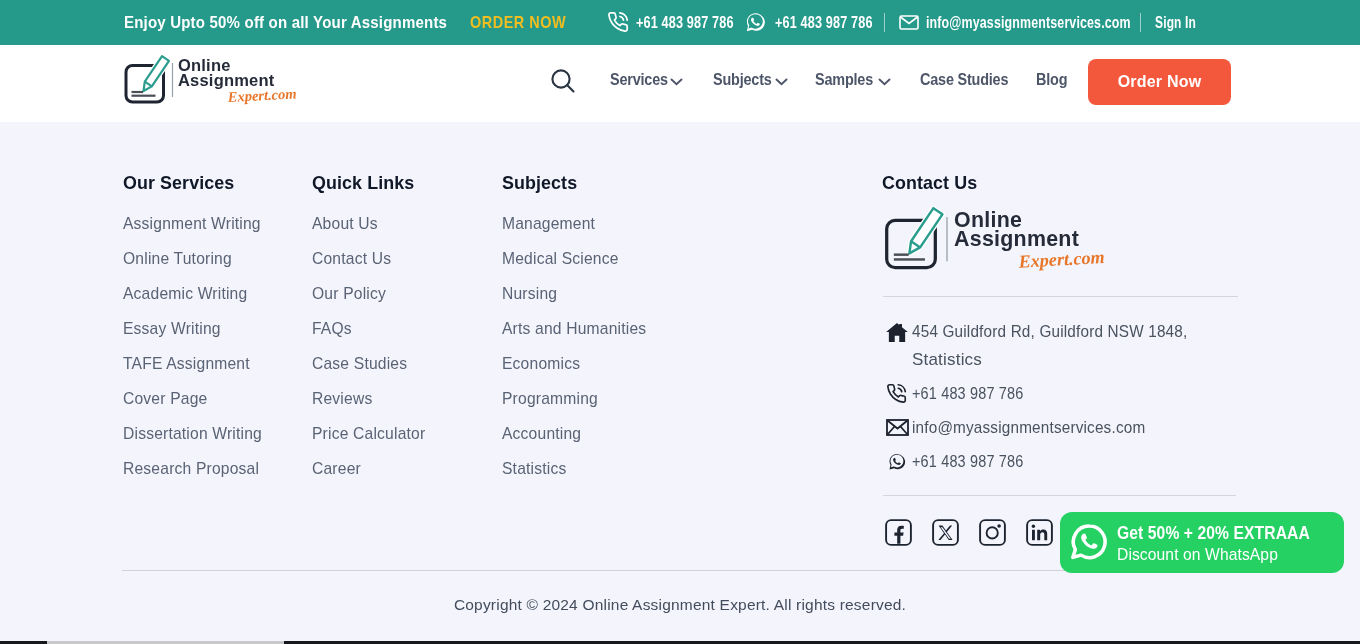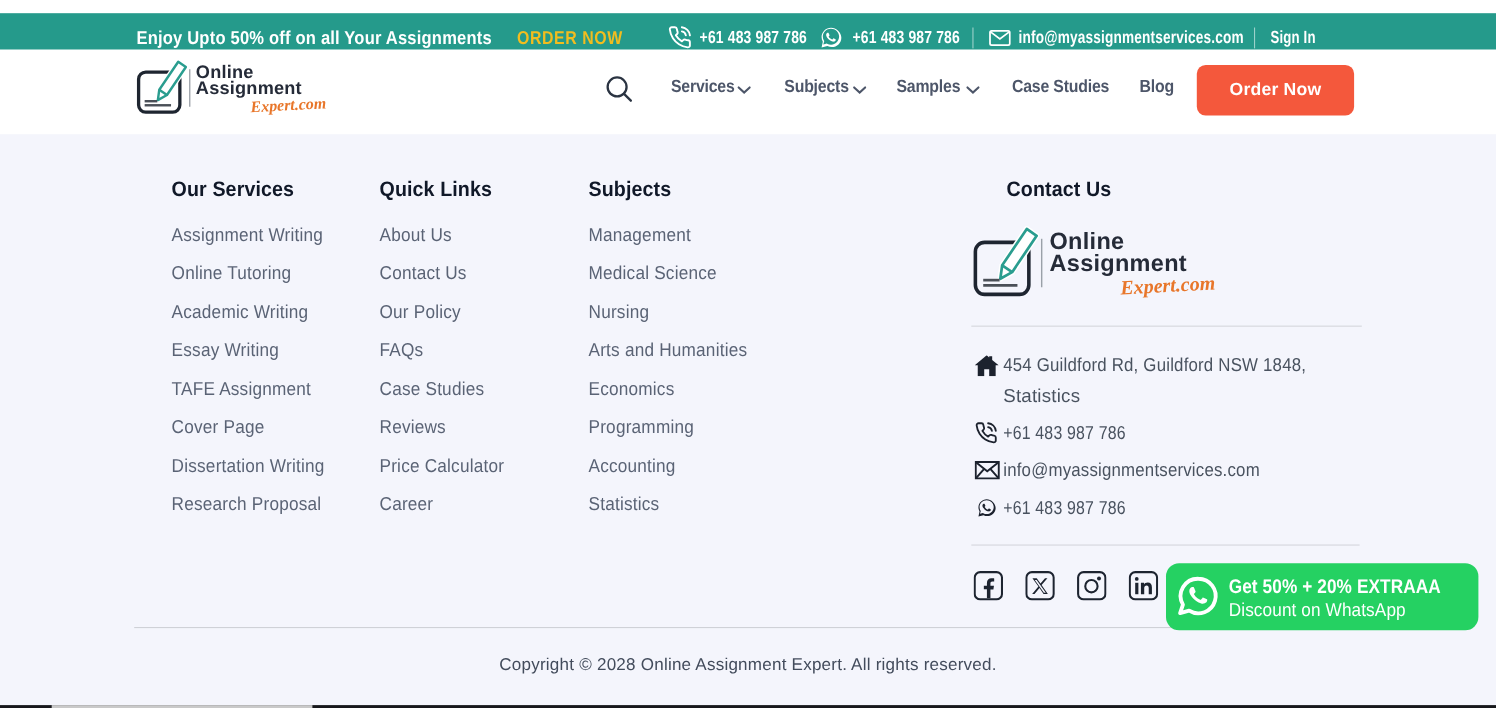--- a/index.html
+++ b/index.html
@@ -1,34 +1,34 @@
 <!DOCTYPE html>
 <html><head>
 <meta charset="utf-8">
 <style>
 * { margin:0; padding:0; box-sizing:border-box; }
 html,body { width:1360px; height:644px; overflow:hidden; }
 body { font-family:"Liberation Sans", sans-serif; background:#fff; position:relative; }
 .abs { position:absolute; }
 
 
-#topbar { position:absolute; left:0; top:0; width:1360px; height:45px; background:#259a8b;margin-top:12px; }
+#topbar { position:absolute; left:0; top:0; width:1360px; height:45px; background:#259a8b; }
 #topbar .promo { position:absolute; left:124px; top:0; line-height:45px; font-size:17px; font-weight:700; color:#fff; letter-spacing:0.2px; transform:scaleX(0.885); transform-origin:left center; }
 #topbar .ordernow { position:absolute; left:470px; top:0; line-height:45px; font-size:17px; font-weight:700; color:#f2bd1f; letter-spacing:0.6px; transform:scaleX(0.85); transform-origin:left center; }
 #topbar .tnum { position:absolute; top:0; line-height:45px; font-size:16px; font-weight:700; color:#fff; letter-spacing:0.2px; transform-origin:left center; }
 #topbar .pipe { position:absolute; top:13px; height:19px; width:1px; background:rgba(255,255,255,0.55); }
 
 
 #header { position:absolute; left:0; top:45px; width:1360px; height:77px; background:#fff; }
 .navitem { position:absolute; top:0; line-height:70px; font-size:16px; font-weight:700; color:#4d5669; letter-spacing:-0.2px; transform:scaleX(0.9); transform-origin:left center; }
 #orderbtn { position:absolute; left:1088px; top:14px; width:143px; height:46px; background:#f4583c; border-radius:8px; color:#fff; font-size:16px; font-weight:700; text-align:center; line-height:46px; letter-spacing:0.2px; }
 
 
 #footer { position:absolute; left:0; top:122px; width:1360px; height:519px; background:#f4f5fc; }
-.fcol { position:absolute; top:40px;margin-left:33px; }
+.fcol { position:absolute; top:50px; }
 .fcol h3 { font-size:19px; font-weight:700; color:#101828; letter-spacing:0.1px; transform:scaleX(0.94); transform-origin:left center; }
 .fcol ul { list-style:none; margin-top:12px; transform:scaleX(0.92); transform-origin:top left; }
 .fcol ul li { height:35px; line-height:35px; font-size:17px; color:#5a6375; letter-spacing:0.2px; }
 .sep { position:absolute; height:1px; background:#d4d6dc; }
 .crow { position:absolute; font-size:17px; color:#49525f; letter-spacing:0.2px; }
 #copyright { position:absolute; left:0; top:474px; width:1360px; text-align:center; font-size:15.5px; color:#434c5c; letter-spacing:0.2px; }
 
 
 #wabtn { position:absolute; left:1060px; top:512px; width:284px; height:61px; background:#25d162; border-radius:12px; z-index:5;text-decoration:underline; }
 #wabtn .l1 { position:absolute; left:57px; top:11px; font-size:18px; font-weight:700; color:#fff; letter-spacing:0.1px; transform:scaleX(0.87); transform-origin:left top; }
@@ -201,21 +201,21 @@
     <circle cx="20.1" cy="7" r="1.8" fill="#1d2430" stroke="none"></circle>
   </svg>
   <svg class="abs" style="left:1026px;top:397px" width="27" height="27" viewBox="0 0 27 27" fill="none">
     <rect x="1.1" y="1.1" width="24.8" height="24.8" rx="5" stroke="#1d2430" stroke-width="1.9"></rect>
     <rect x="6" y="10.8" width="2.9" height="10.4" fill="#1d2430"></rect>
     <circle cx="7.4" cy="7.3" r="1.7" fill="#1d2430"></circle>
     <path d="M11.2 10.8 h2.8 v1.5 c0.55-1 1.8-1.7 3.4-1.7 2.5 0 3.8 1.6 3.8 4.4 v6.2 h-2.9 v-5.7 c0-1.5-0.7-2.3-1.9-2.3 -1.25 0-2.2 0.9-2.2 2.4 v5.6 h-3 Z" fill="#1d2430"></path>
   </svg>
 
   <div class="sep" style="left:122px;top:448px;width:1116px;background:#cfd1d7"></div>
-  <div id="copyright">Copyright © 2028 Online Assignment Expert. All rights reserved.</div>
+  <div id="copyright">Copyright © 2024 Online Assignment Expert. All rights reserved.</div>
 </div>
 
 <div id="wabtn">
   <svg class="abs" style="left:8px;top:9px" width="43" height="43" viewBox="0 0 32 32">
     <path fill="none" stroke="#fff" stroke-width="2.6" stroke-linejoin="round" d="M16 3.8 a11.7 11.7 0 1 1 -6.3 21.6 L3.6 27.1 L5.5 21.3 A11.7 11.7 0 0 1 16 3.8 Z"></path>
     <path fill="#fff" d="M21.4 17.5c-.3-.2-1.8-.9-2-.9-.3-.1-.5-.2-.7.2-.2.3-.8.9-.9 1.1-.2.2-.3.2-.6.1-.3-.2-1.3-.5-2.4-1.5-.9-.8-1.5-1.8-1.7-2.1-.2-.3 0-.5.1-.6l.5-.5c.2-.2.2-.3.3-.5.1-.2 0-.4 0-.6-.1-.2-.7-1.7-1-2.3-.3-.6-.5-.5-.7-.5h-.6c-.2 0-.6.1-.8.4-.3.3-1.1 1-1.1 2.5s1.1 2.9 1.2 3.1c.2.2 2.1 3.2 5.1 4.5.7.3 1.3.5 1.7.6.7.2 1.4.2 1.9.1.6-.1 1.8-.7 2-1.4.3-.7.3-1.3.2-1.4-.1-.2-.3-.2-.5-.3z"></path>
   </svg>
   <div class="l1">Get 50% + 20% EXTRAAA</div>
   <div class="l2">Discount on WhatsApp</div>
 </div>

